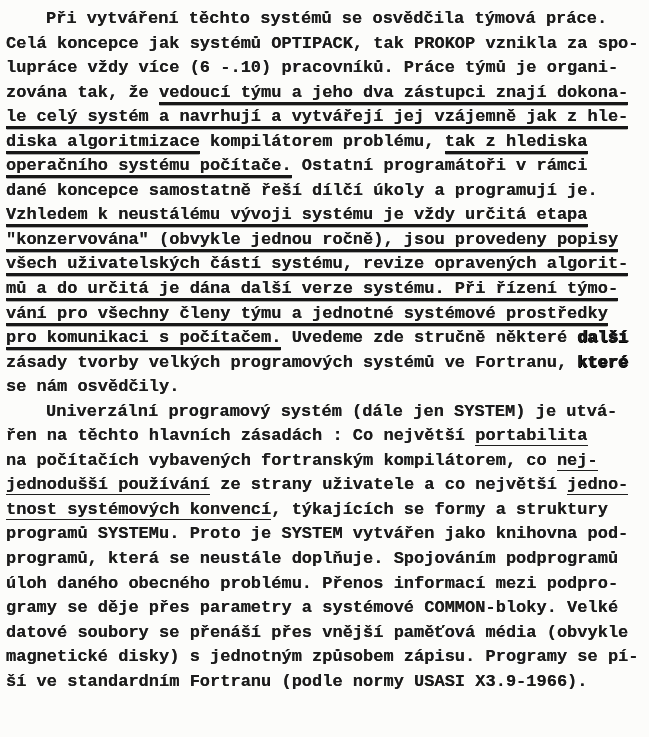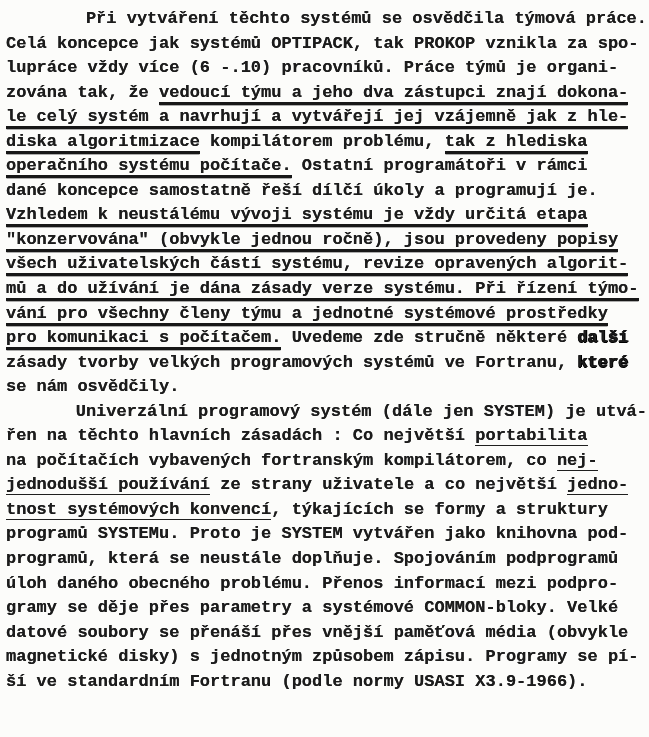--- a/index.html
+++ b/index.html
@@ -23,21 +23,20 @@
     line-height: 24.55px;
     color: #1c1c1c;
     text-shadow: 0 0 0.5px rgba(25,25,25,0.85);
   }
   .line {
     height: 24.55px;
     white-space: pre;
   }
   .indent {
     padding-left: 40px;
-    text-align: right;
   }
   .u-heavy {
     border-bottom: 3.5px solid #171717;
     box-shadow: 0 1.5px 0 -0.5px rgba(23,23,23,0.35);
   }
   .u-thin {
     border-bottom: 1.8px solid #1f1f1f;
   }
   .ink-bold {
     text-shadow: 0.9px 0 0 #000, 0 0.5px 0 #000, -0.4px 0 0 #000;
@@ -51,21 +50,21 @@
     <div class="line"><span>Celá koncepce jak systémů OPTIPACK, tak PROKOP vznikla za spo-</span></div>
     <div class="line"><span>lupráce vždy více (6 -.10) pracovníků. Práce týmů je organi-</span></div>
     <div class="line"><span>zována tak, že </span><span class="u-heavy">vedoucí týmu a jeho dva zástupci znají dokona-</span></div>
     <div class="line"><span class="u-heavy">le celý systém a navrhují a vytvářejí jej vzájemně jak z hle-</span></div>
     <div class="line"><span class="u-heavy">diska algoritmizace</span><span> kompilátorem problému, </span><span class="u-heavy">tak z hlediska</span></div>
     <div class="line"><span class="u-heavy">operačního systému počítače.</span><span> Ostatní programátoři v rámci</span></div>
     <div class="line"><span>dané koncepce samostatně řeší dílčí úkoly a programují je.</span></div>
     <div class="line"><span class="u-heavy">Vzhledem k neustálému vývoji systému je vždy určitá etapa</span></div>
     <div class="line"><span class="u-heavy">"konzervována" (obvykle jednou ročně), jsou provedeny popisy</span></div>
     <div class="line"><span class="u-heavy">všech uživatelských částí systému, revize opravených algorit-</span></div>
-    <div class="line"><span class="u-heavy">mů a do užívání je dána zásady verze systému. Při řízení týmo-</span></div>
+    <div class="line"><span class="u-heavy">mů a do určitá je dána další verze systému. Při řízení týmo-</span></div>
     <div class="line"><span class="u-heavy">vání pro všechny členy týmu a jednotné systémové prostředky</span></div>
     <div class="line"><span class="u-heavy">pro komunikaci s počítačem.</span><span> Uvedeme zde stručně některé </span><span class="ink-bold">další</span></div>
     <div class="line"><span>zásady tvorby velkých programových systémů ve Fortranu, </span><span class="ink-bold">které</span></div>
     <div class="line"><span>se nám osvědčily.</span></div>
     <div class="line indent"><span>Univerzální programový systém (dále jen SYSTEM) je utvá-</span></div>
     <div class="line"><span>řen na těchto hlavních zásadách : Co největší </span><span class="u-thin">portabilita</span></div>
     <div class="line"><span>na počítačích vybavených fortranským kompilátorem, co </span><span class="u-thin">nej-</span></div>
     <div class="line"><span class="u-thin">jednodušší používání</span><span> ze strany uživatele a co největší </span><span class="u-thin">jedno-</span></div>
     <div class="line"><span class="u-thin">tnost systémových konvencí</span><span>, týkajících se formy a struktury</span></div>
     <div class="line"><span>programů SYSTEMu. Proto je SYSTEM vytvářen jako knihovna pod-</span></div>

